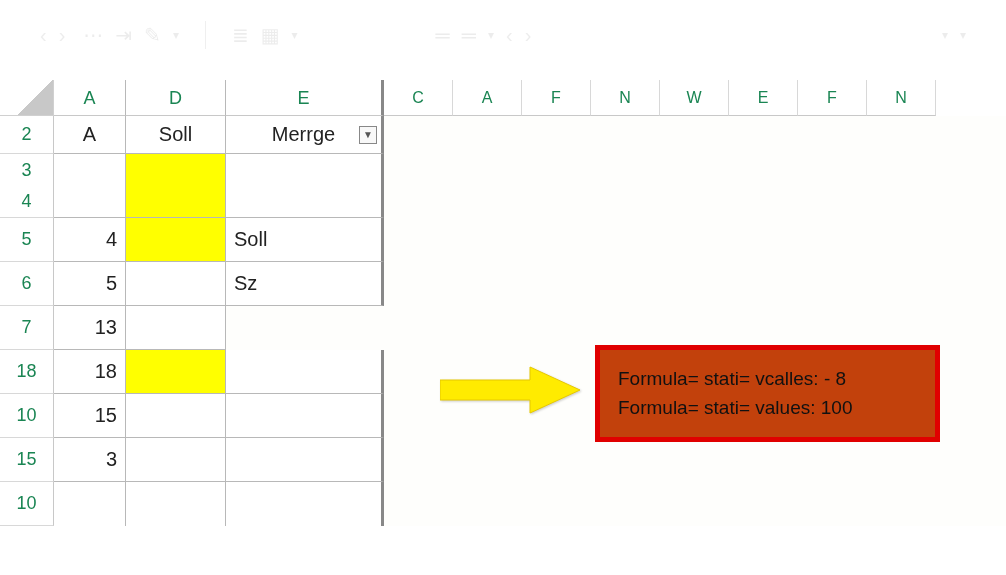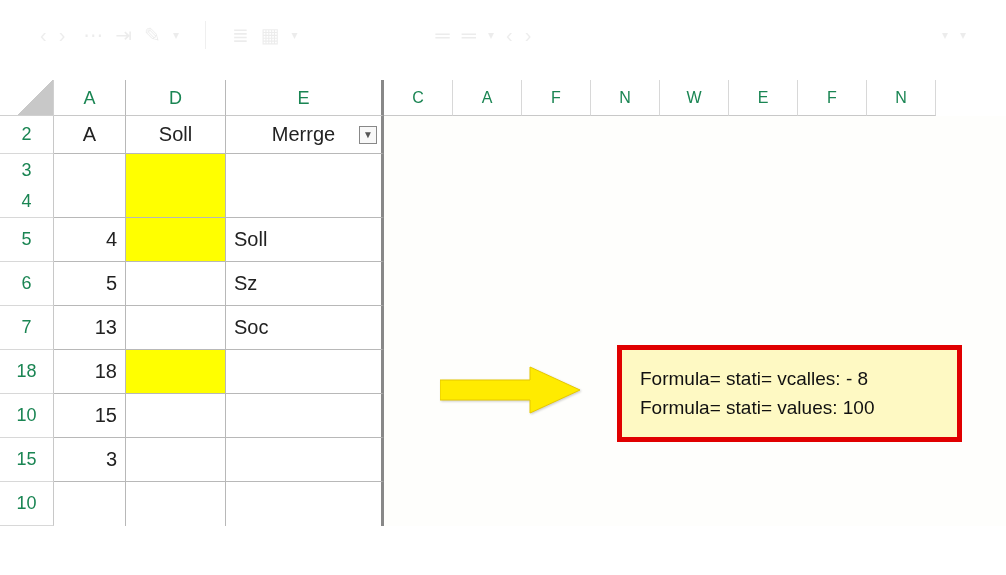--- a/index.html
+++ b/index.html
@@ -117,26 +117,26 @@
       position: absolute;
       left: 440px;
       top: 365px;
       width: 140px;
       height: 50px;
     }
     .arrow-annotation svg { filter: drop-shadow(1px 1px 1px rgba(0,0,0,0.2)); }
     
     .formula-box {
       position: absolute;
-      left: 617px;
+      left: 595px;
       top: 345px;
       width: 345px;
       padding: 14px 18px;
       border: 5px solid #e00000;
-      background: #fef9c3;
+      background: #c2410c;
       font-size: 19px;
       line-height: 1.55;
       color: #111;
     }
   </style>
 </head>
 <body>
 
 <div class="toolbar">
   <div class="toolbar-group">
@@ -224,21 +224,20 @@
     <div class="cell col-A right">5</div>
     <div class="cell col-D"></div>
     <div class="cell col-E last-frozen">Sz</div>
     <div class="cell ghost" style="flex:1;"></div>
   </div>
 
   <div class="data-row">
     <div class="row-header">7</div>
     <div class="cell col-A right">13</div>
     <div class="cell col-D"></div>
-    <div class="cell col-E last-frozen">Soc</div>
     <div class="cell ghost" style="flex:1;"></div>
   </div>
 
   <div class="data-row">
     <div class="row-header">18</div>
     <div class="cell col-A right">18</div>
     <div class="cell col-D yellow"></div>
     <div class="cell col-E last-frozen"></div>
     <div class="cell ghost" style="flex:1;"></div>
   </div>

